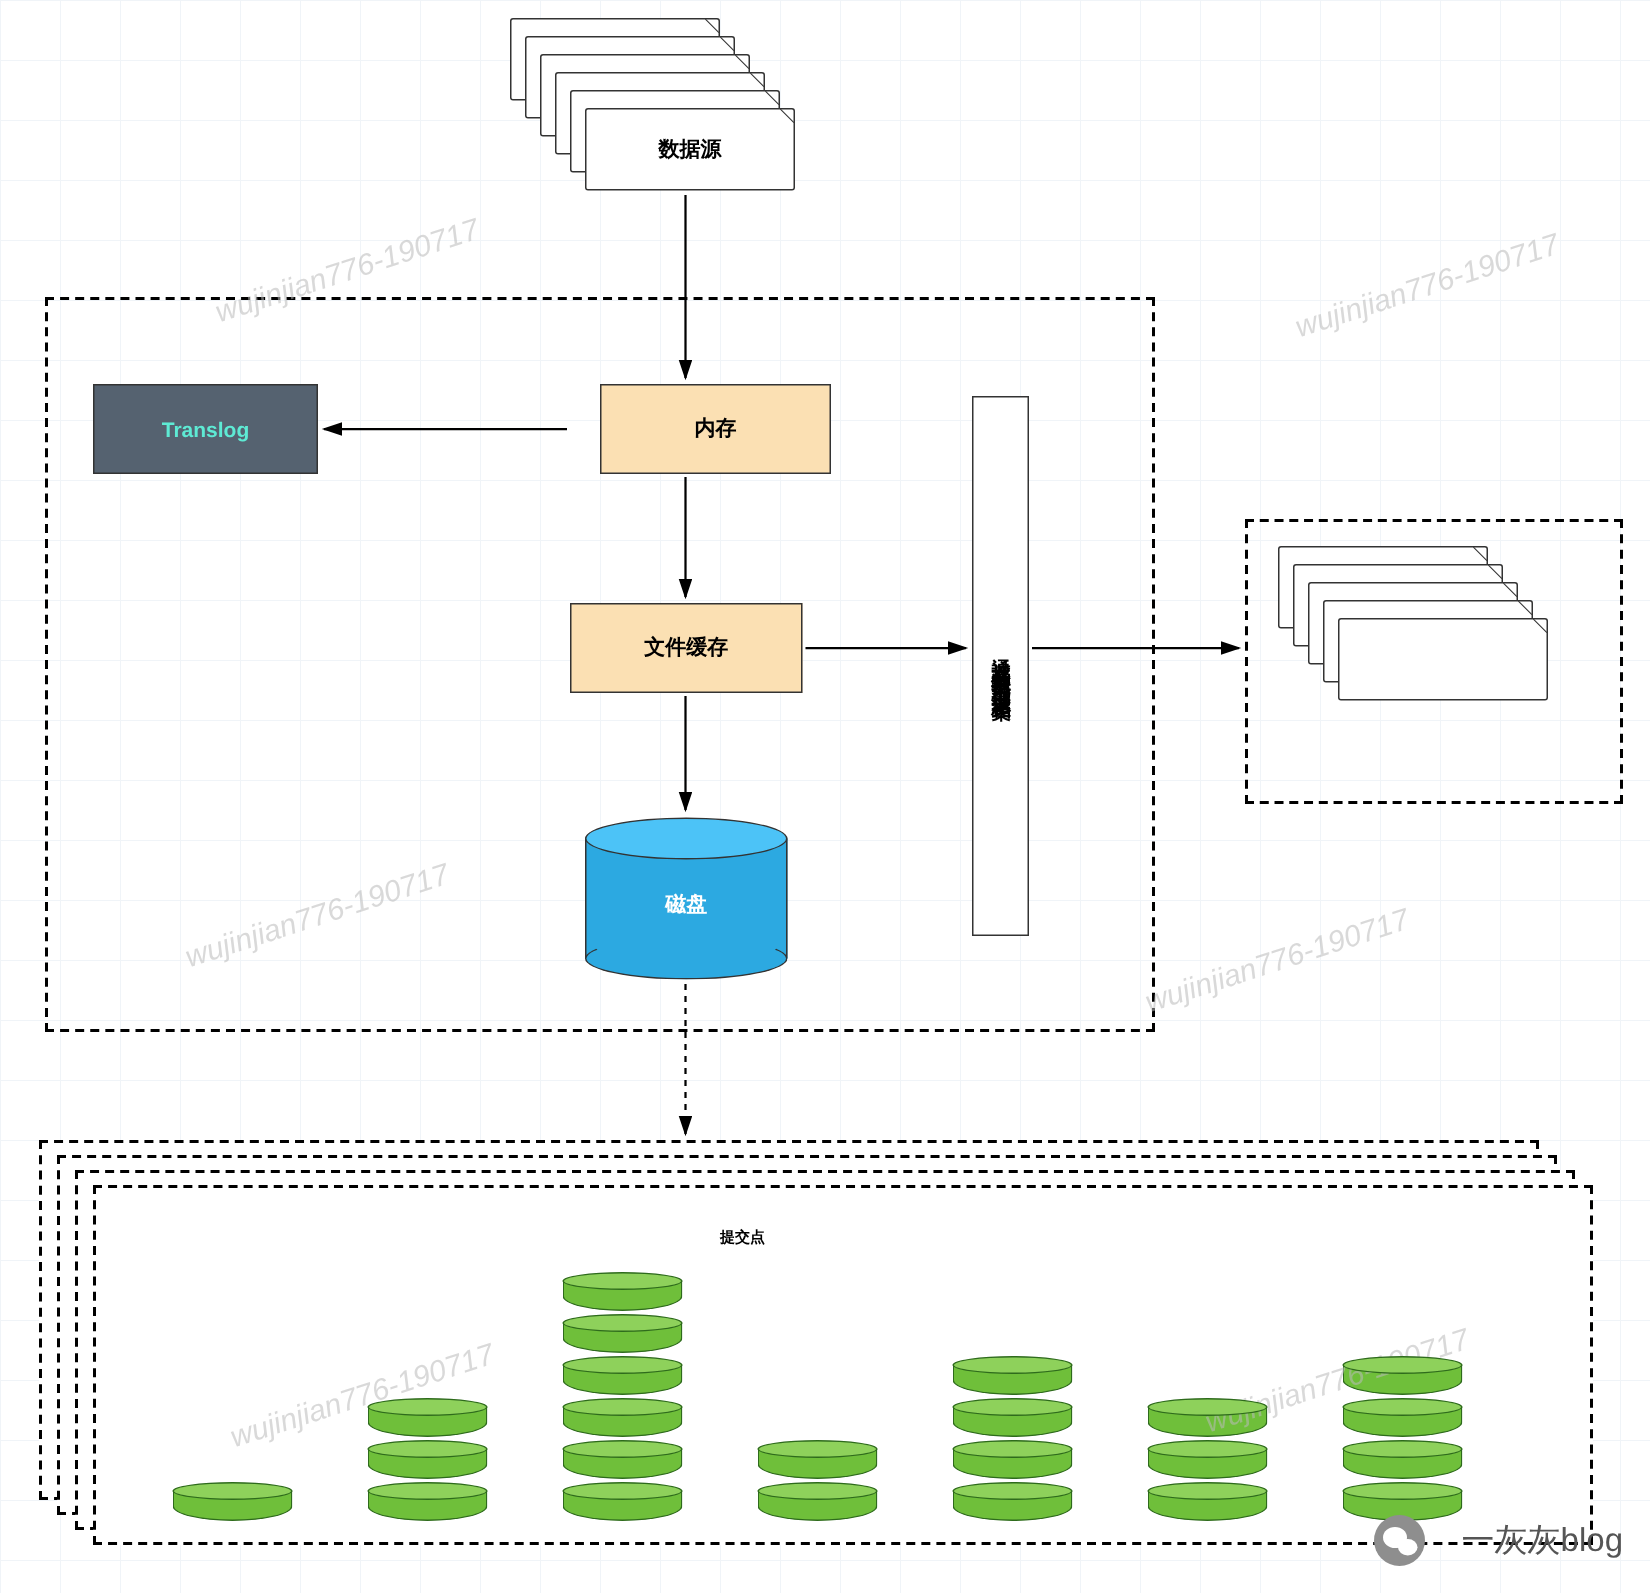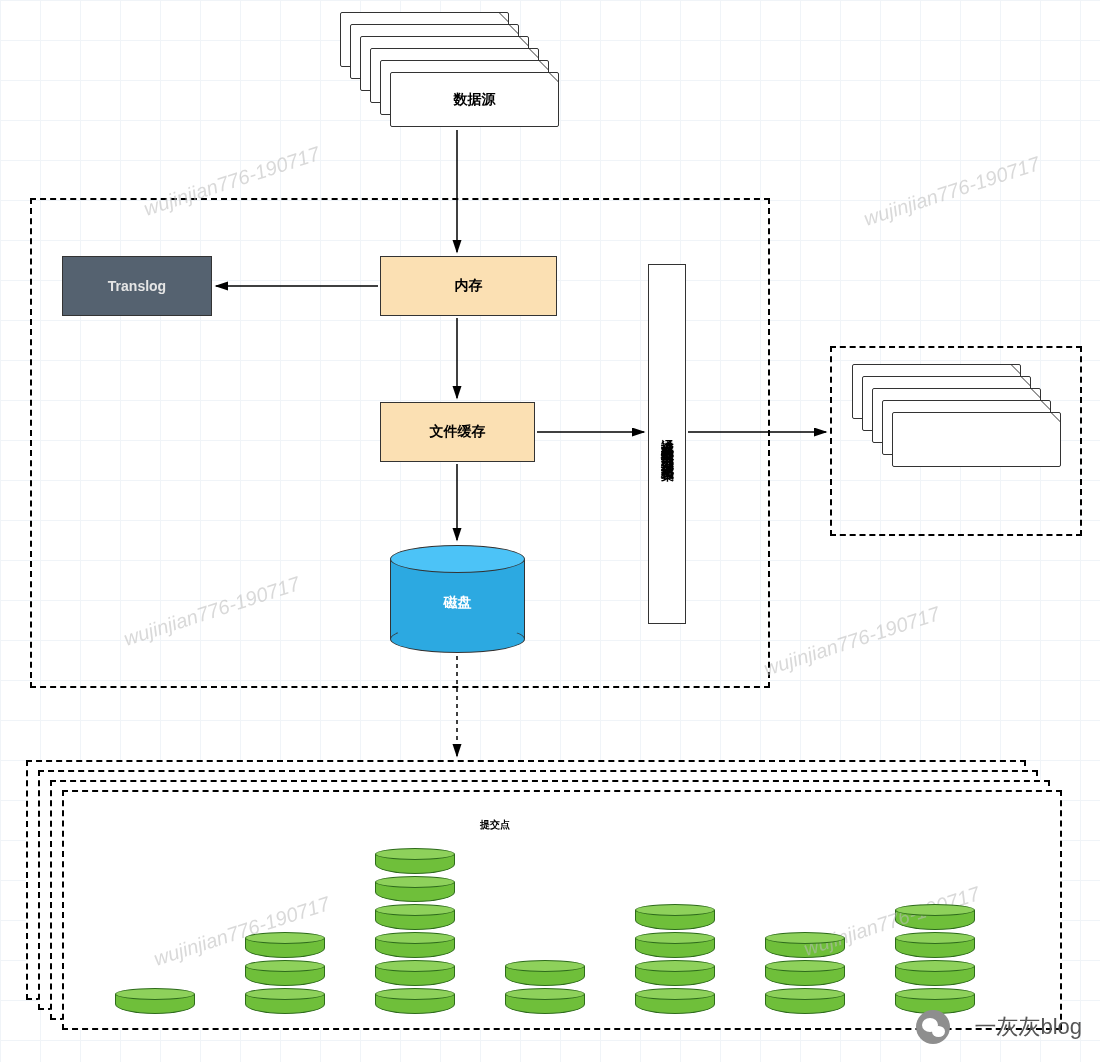--- a/index.html
+++ b/index.html
@@ -3,28 +3,28 @@
 <meta charset="utf-8">
 <style>
 *{box-sizing:border-box;margin:0;padding:0}
 body{font-family:Arial,"Microsoft YaHei",sans-serif;background:#fff;width:1100px;height:1062px;position:relative;overflow:hidden}
 
 body::before{content:"";position:absolute;inset:0;background-image:linear-gradient(#f0f4f8 1px,transparent 1px),linear-gradient(90deg,#f0f4f8 1px,transparent 1px);background-size:40px 40px;z-index:0}
 .layer{position:absolute}
 
 
 .doc-stack{position:absolute}
-.doc-stack .sheet{position:absolute;width:169px;height:55px;background:#fff;border:1.5px solid #333;border-radius:2px}
+.doc-stack .sheet{position:absolute;width:140px;height:55px;background:#fff;border:1.5px solid #333;border-radius:2px}
 .doc-stack .sheet.lbl{display:flex;align-items:center;justify-content:center;font-size:14px;font-weight:600}
 .doc-stack .sheet::before{content:"";position:absolute;right:-1px;top:-1px;width:0;height:0;border-left:10px solid #333;border-top:10px solid transparent}
 .doc-stack .sheet::after{content:"";position:absolute;right:0;top:0;width:0;height:0;border-left:9px solid #fff;border-top:9px solid transparent}
 
 
 .box{position:absolute;display:flex;align-items:center;justify-content:center;border:1.5px solid #333;font-size:14px;font-weight:600}
-.box.translog{background:#556270;color:#e5e5e5}
+.box.translog{background:#556270;color:#5eead4}
 .box.peach{background:#fbe0b3}
 .box.white{background:#fff}
 .box.vertical{writing-mode:vertical-rl;text-orientation:upright;letter-spacing:2px;font-size:13px}
 
 
 .cyl{position:absolute}
 .cyl .body{position:absolute;left:0;right:0;top:14px;bottom:14px;border-left:1.5px solid #333;border-right:1.5px solid #333}
 .cyl .top{position:absolute;left:0;right:0;top:0;height:28px;border:1.5px solid #333;border-radius:50%}
 .cyl .bot{position:absolute;left:0;right:0;bottom:0;height:28px;border:1.5px solid #333;border-radius:50%;border-top-color:transparent}
 .cyl .lbl{position:absolute;inset:0;display:flex;align-items:center;justify-content:center;font-size:14px;font-weight:700;color:#fff;padding-top:8px}
@@ -63,21 +63,21 @@
       <span>数据源</span>
     </div>
 </div>
 
 <div class="frame" style="left:30px;top:198px;width:740px;height:490px"></div>
 
 <div class="box translog" style="left:62px;top:256px;width:150px;height:60px">
   <span>Translog</span>
 </div>
 
-<div class="box peach" style="left:380px;top:256px;width:177px;height:60px">
+<div class="box peach" style="left:400px;top:256px;width:154px;height:60px">
   <span>内存</span>
 </div>
 
 <div class="box peach" style="left:380px;top:402px;width:155px;height:60px">
   <span>文件缓存</span>
 </div>
 
 <div class="box white vertical" style="left:648px;top:264px;width:38px;height:360px">
   <span>通过文档多数据记录日期过滤文档集</span>
 </div>

